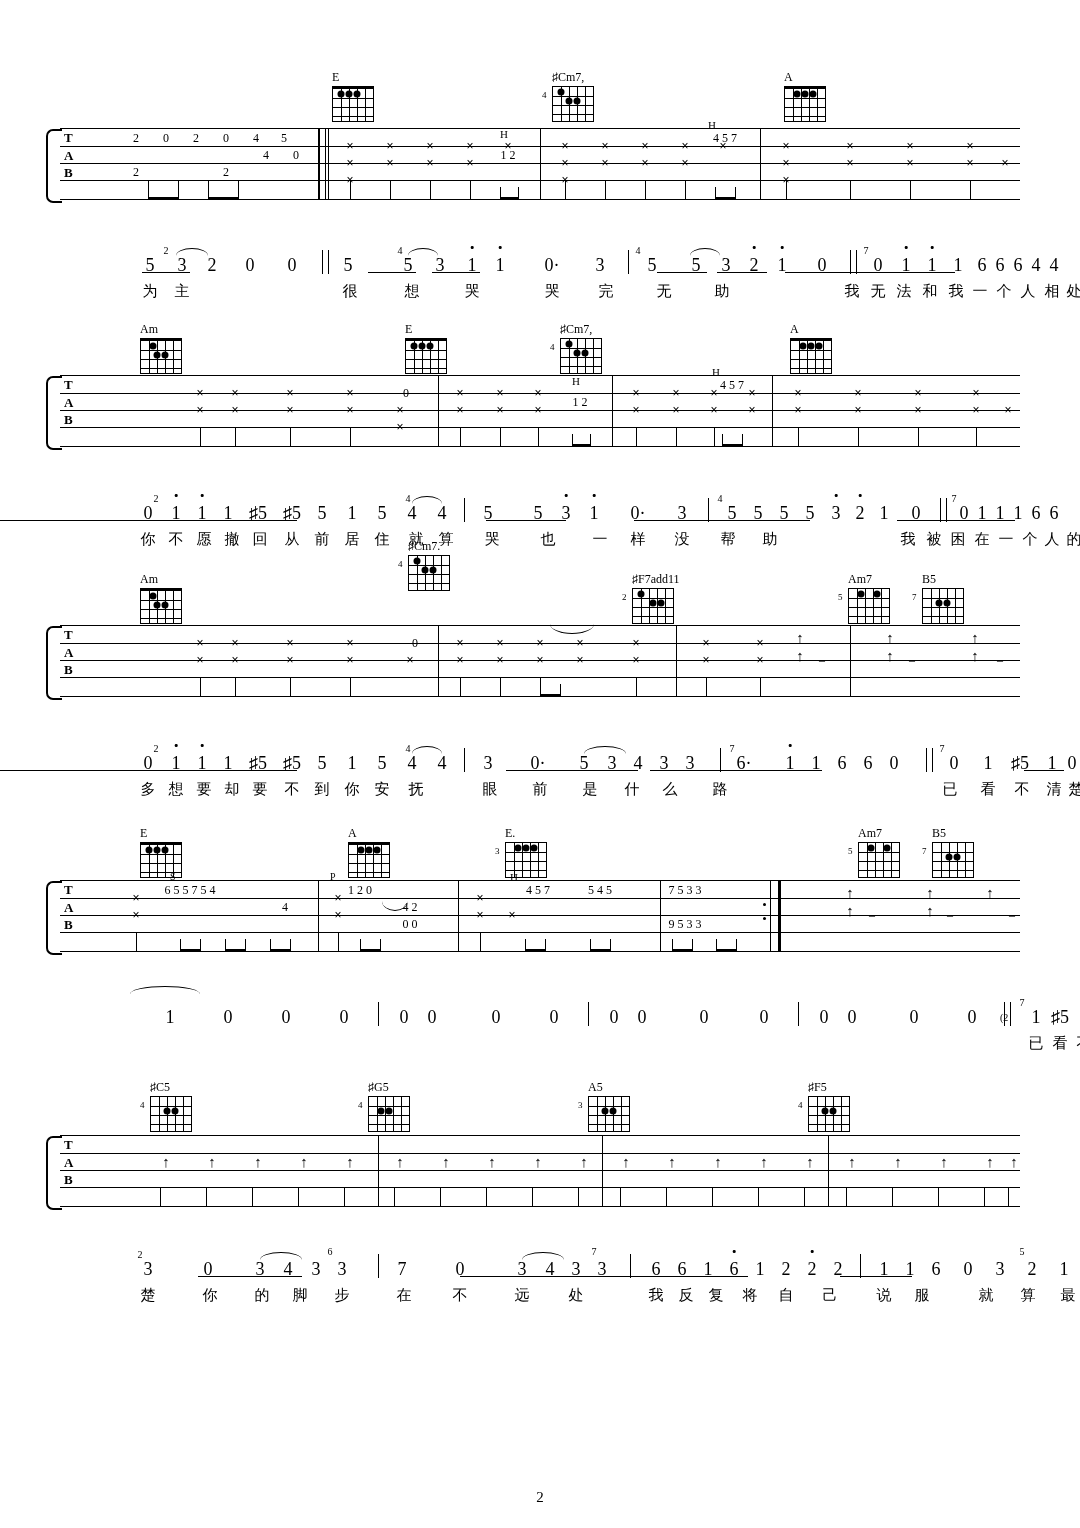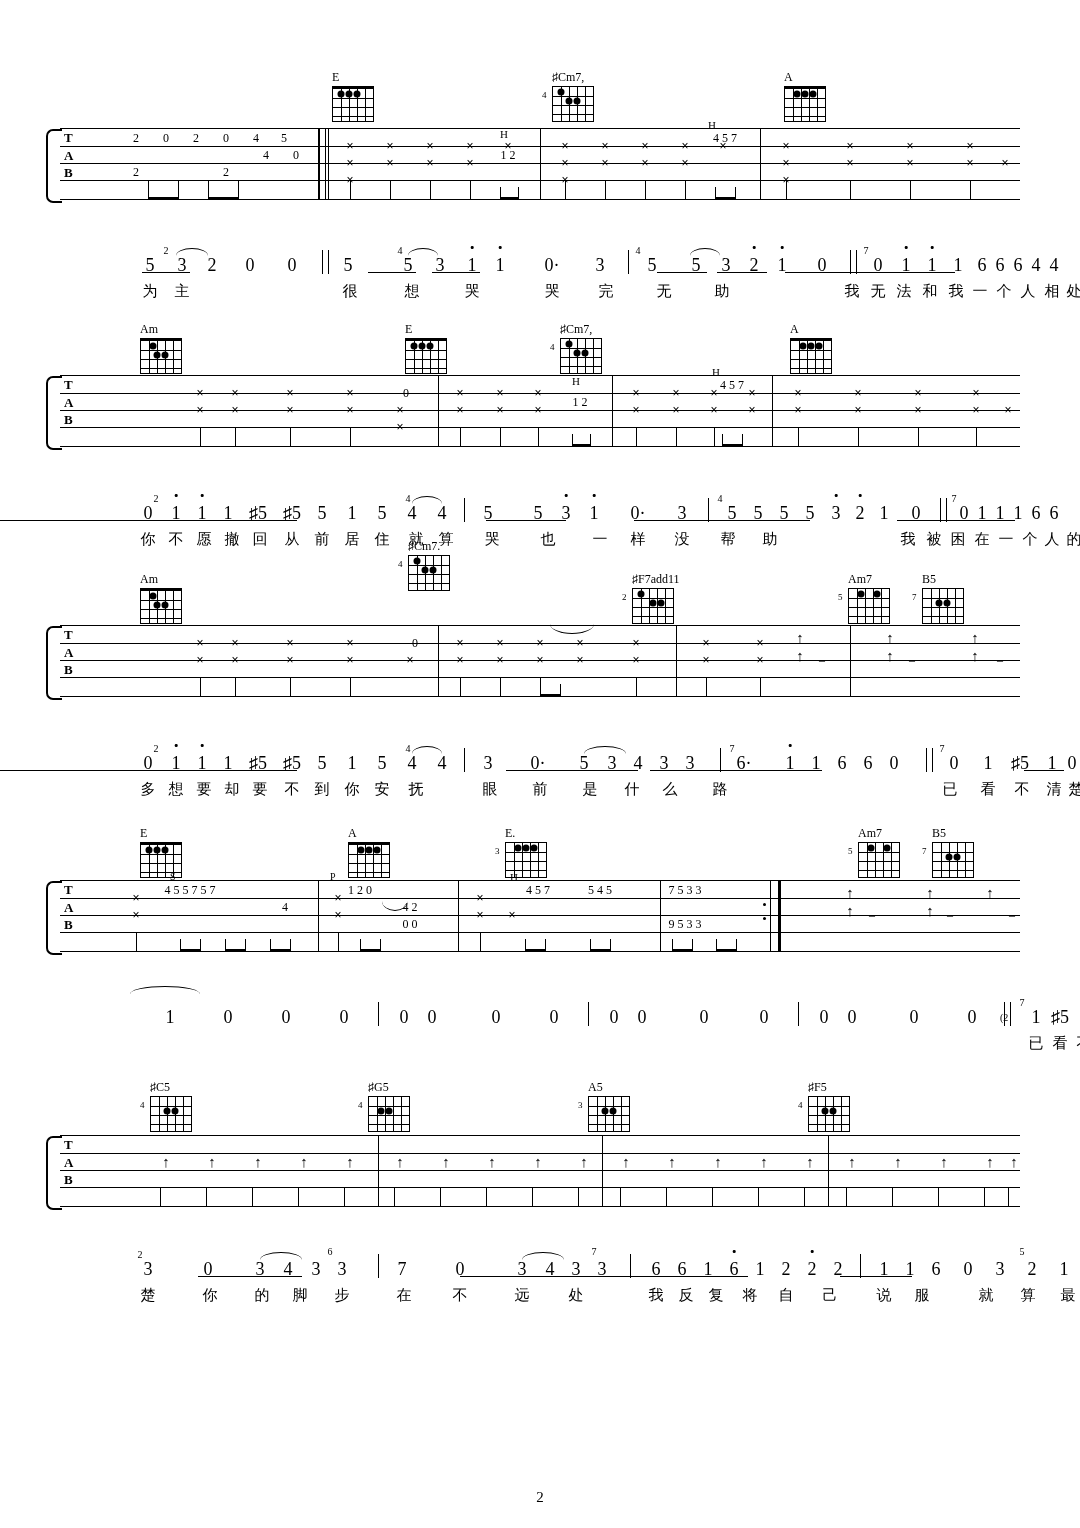--- a/index.html
+++ b/index.html
@@ -706,21 +706,21 @@
   <div class="tab">
     <div class="brace"></div>
     <div class="ln l1"></div>
         <div class="ln l2"></div>
         <div class="ln l3"></div>
     <div class="lbl t">T</div>
     <div class="lbl a">A</div>
     <div class="lbl b">B</div>
 
     <div class="tiny" style="left:110px;top:-10px;">S</div>
-    <div class="num" style="left:130px;top:9px;">4 5 5 7 5 7</div>
+    <div class="num" style="left:130px;top:9px;">6 5 5 7 5 4</div>
     <div class="num" style="left:225px;top:26px;">4</div>
     <div class="x" style="left:76px;top:17px;">×</div>
     <div class="x" style="left:76px;top:34px;">×</div>
     <div class="stem" style="left:76px;top:52px;height:18px"></div>
     <div class="stem" style="left:120px;top:58px;height:12px"></div>
     <div class="stem" style="left:140px;top:58px;height:12px"></div>
     <div class="beam" style="left:120px;top:68px;width:20px"></div>
     <div class="stem" style="left:165px;top:58px;height:12px"></div>
     <div class="stem" style="left:185px;top:58px;height:12px"></div>
     <div class="beam" style="left:165px;top:68px;width:20px"></div>

